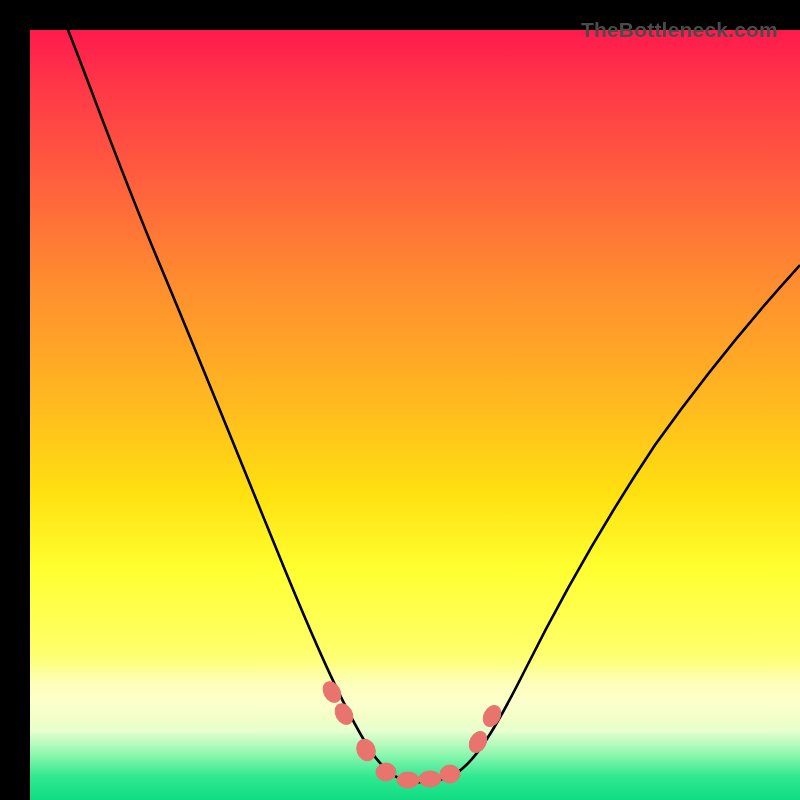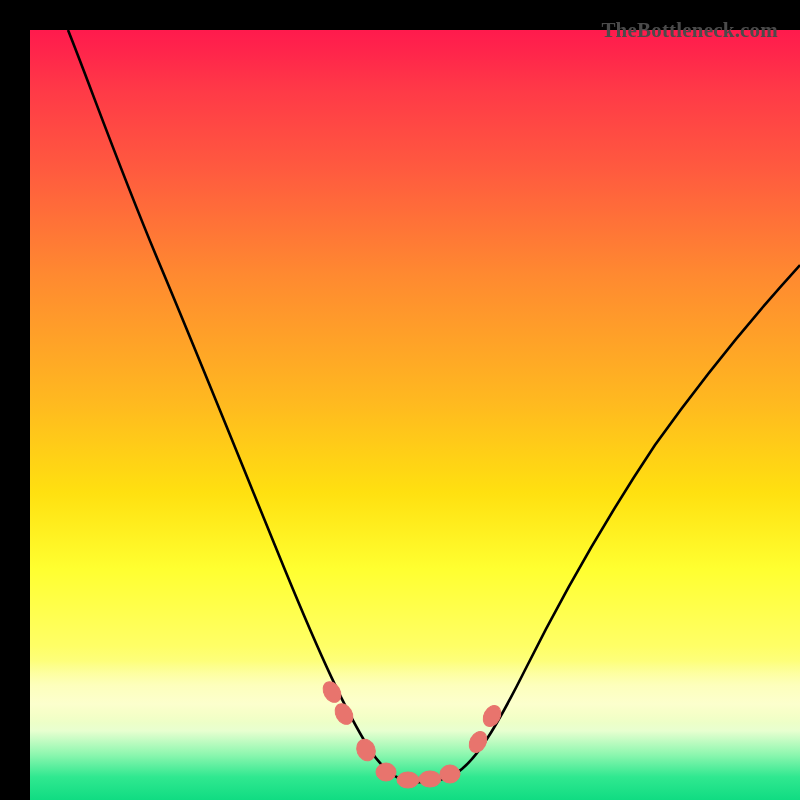--- a/index.html
+++ b/index.html
@@ -65,21 +65,21 @@
   svg.curve {
     position: absolute;
     inset: 0;
     width: 100%;
     height: 100%;
   }
   .watermark {
     position: absolute;
     top: 18px;
     right: 22px;
-    font-family: Liberation Serif, serif;
+    font-family: Liberation Sans, sans-serif;
     font-size: 21px;
     font-weight: 600;
     color: #4b4b4b;
     letter-spacing: 0.2px;
     user-select: none;
   }
 </style>
 </head>
 <body>
 

